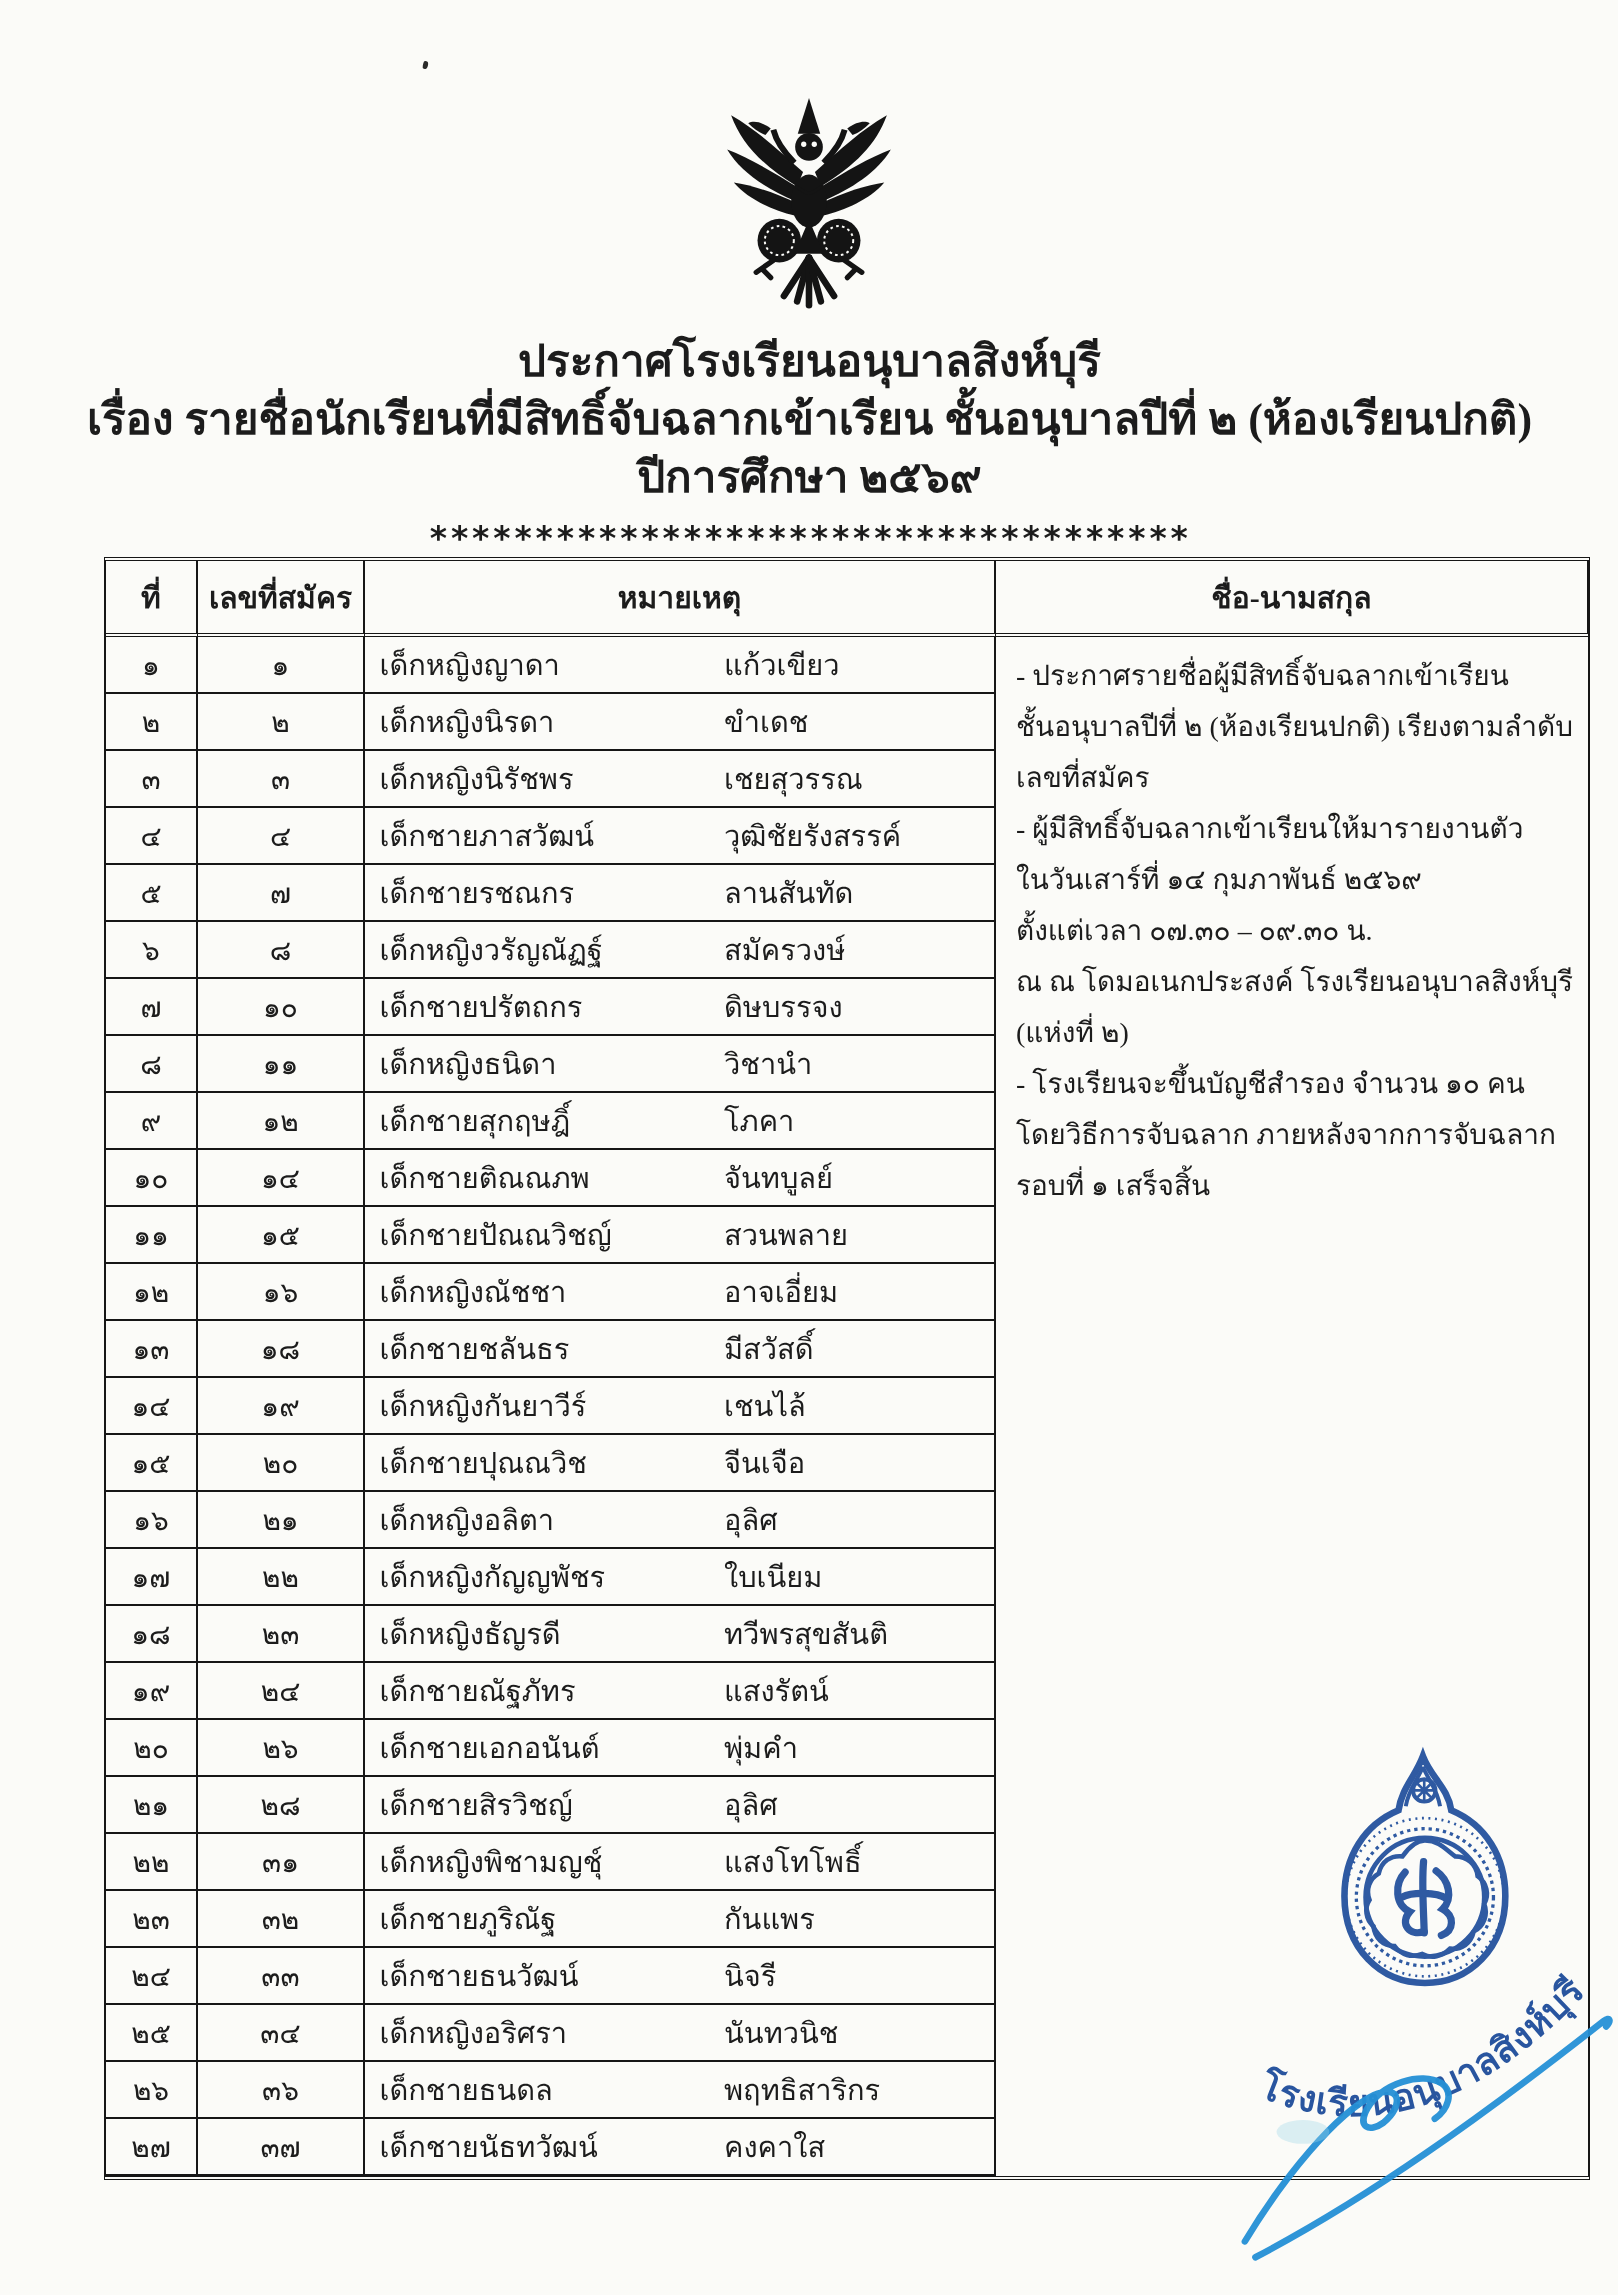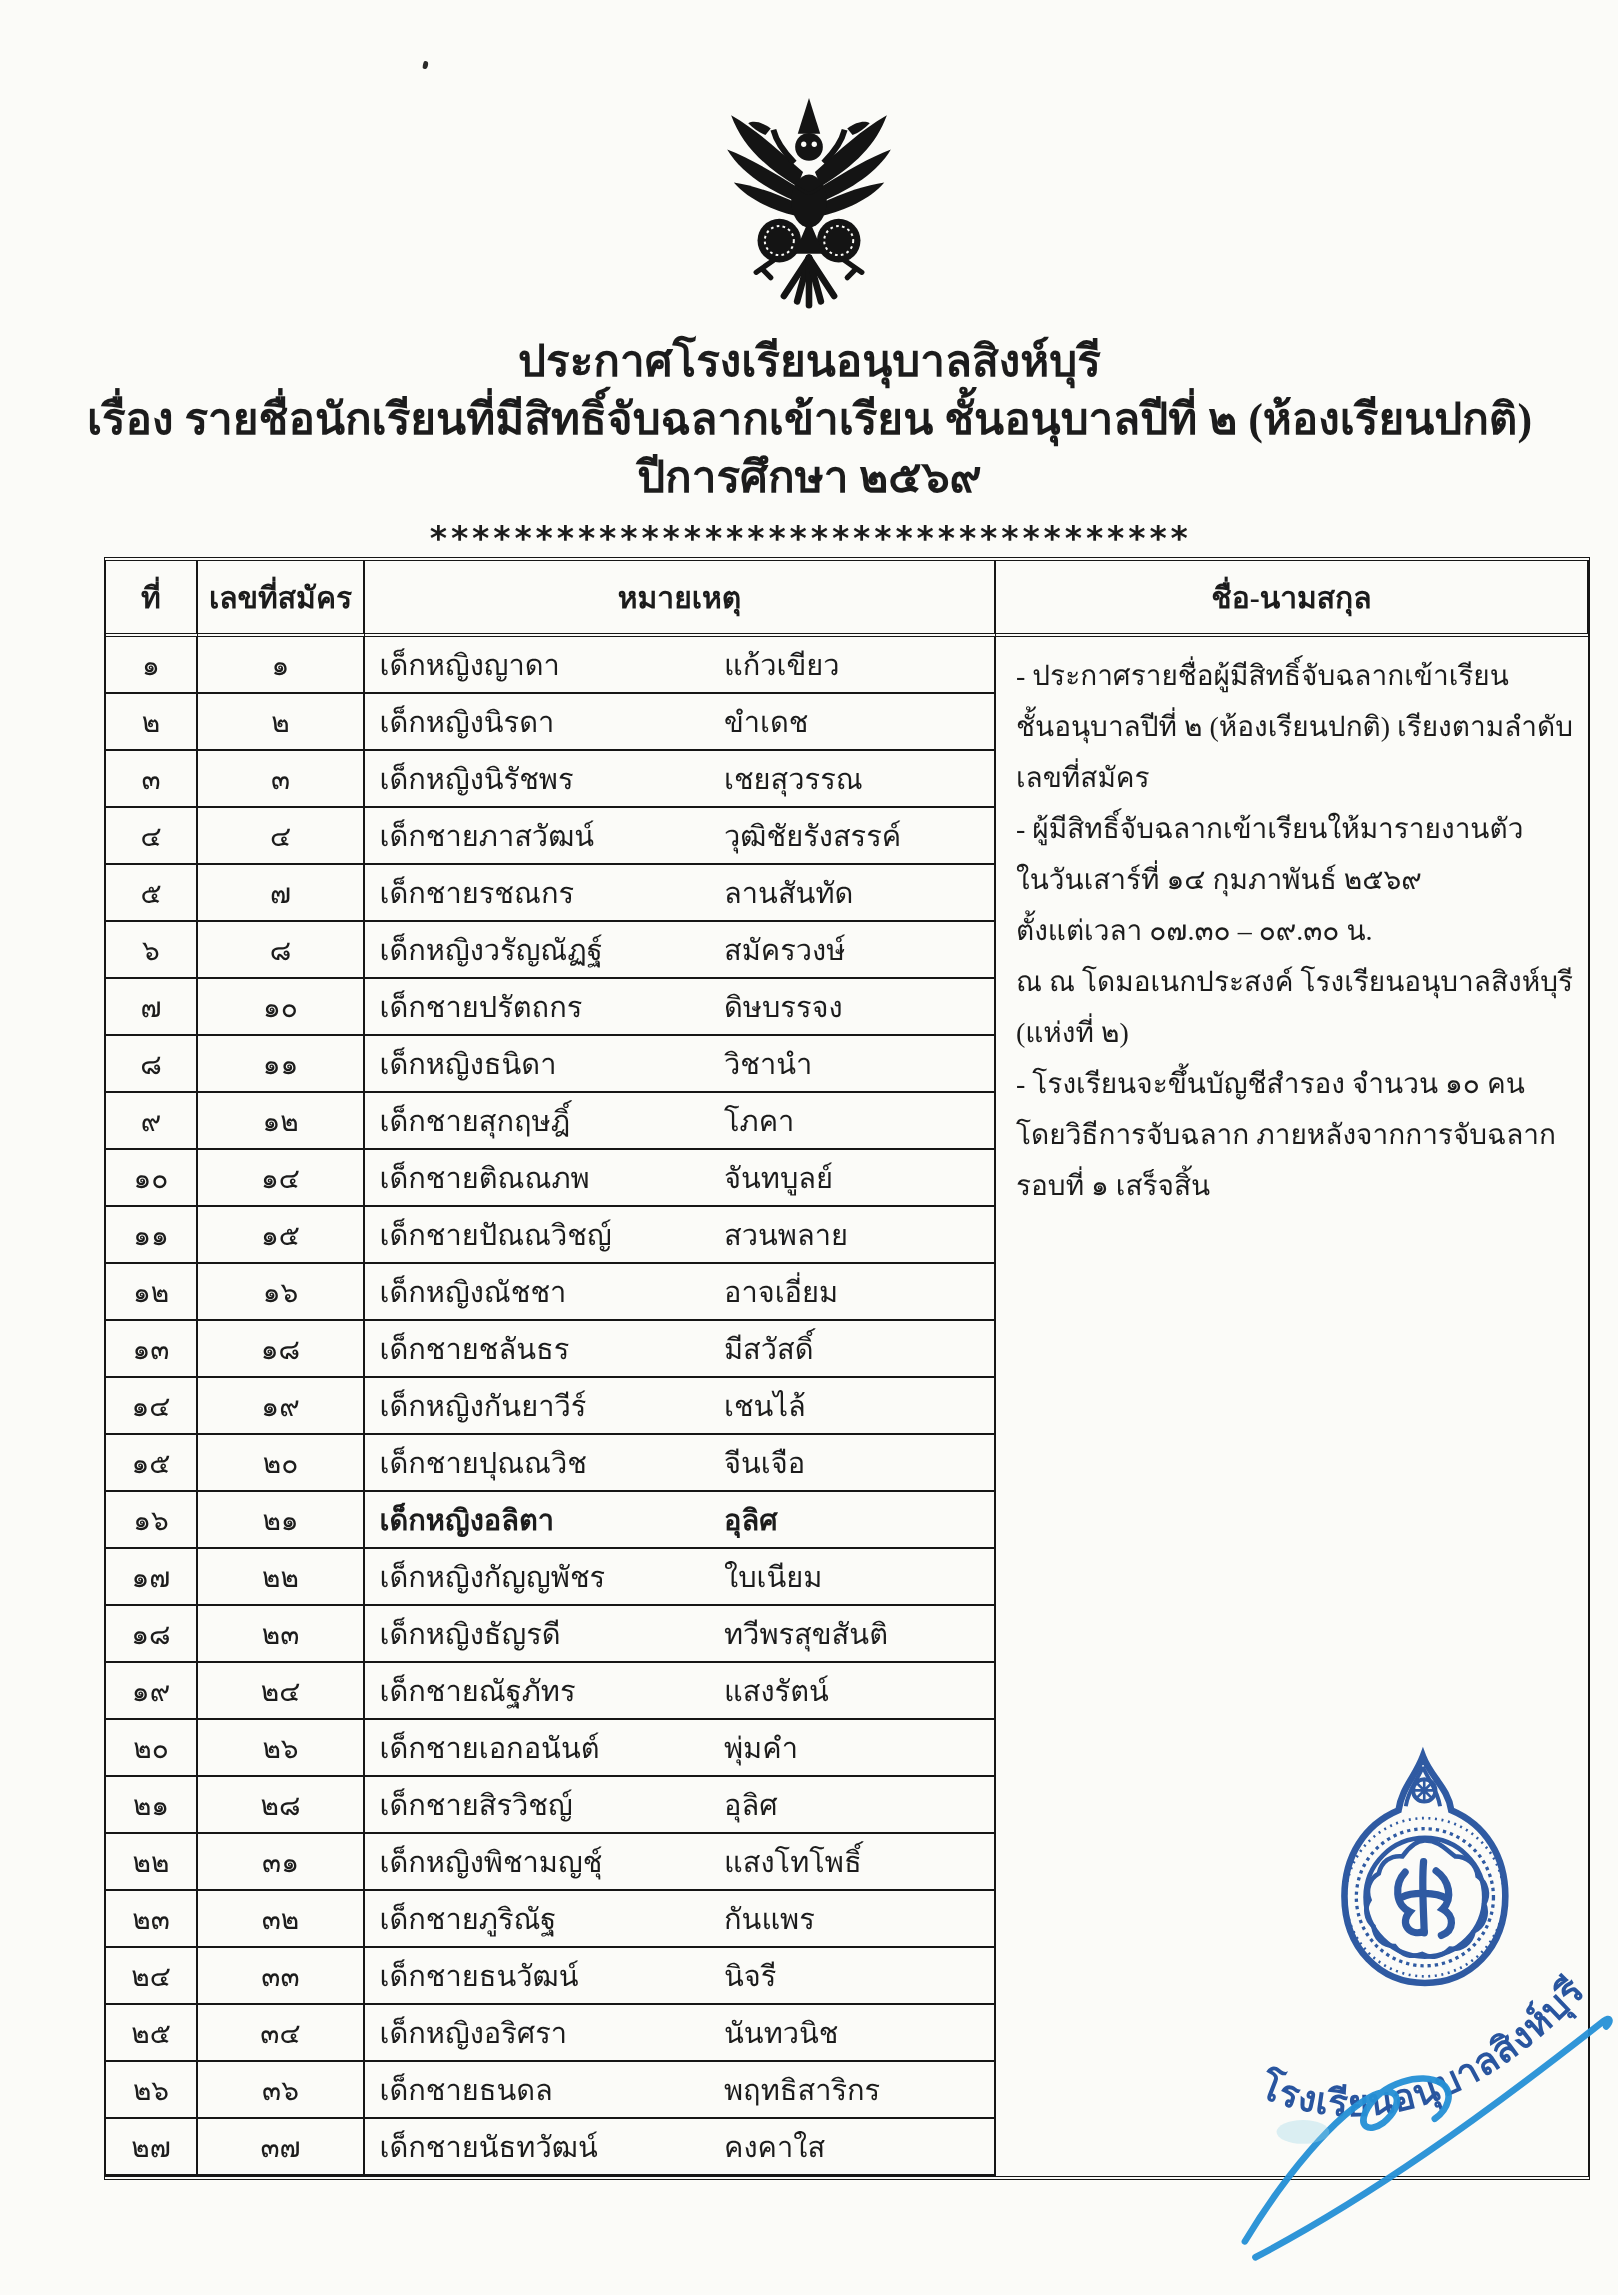--- a/index.html
+++ b/index.html
@@ -209,21 +209,21 @@
 
   <div class="cell num" style="grid-area: 16 / 1;">๑๕</div>
   <div class="cell num" style="grid-area: 16 / 2;">๒๐</div>
   <div class="cell name" style="grid-area: 16 / 3;">
     <span class="first">เด็กชายปุณณวิช</span>
     <span class="last">จีนเจือ</span>
   </div>
 
   <div class="cell num" style="grid-area: 17 / 1;">๑๖</div>
   <div class="cell num" style="grid-area: 17 / 2;">๒๑</div>
-  <div class="cell name" style="grid-area: 17 / 3; font-weight: bold;">
+  <div class="cell name" style="grid-area: 17 / 3;">
     <span class="first">เด็กหญิงอลิตา</span>
     <span class="last">อุลิศ</span>
   </div>
 
   <div class="cell num" style="grid-area: 18 / 1;">๑๗</div>
   <div class="cell num" style="grid-area: 18 / 2;">๒๒</div>
   <div class="cell name" style="grid-area: 18 / 3;">
     <span class="first">เด็กหญิงกัญญพัชร</span>
     <span class="last">ใบเนียม</span>
   </div>

